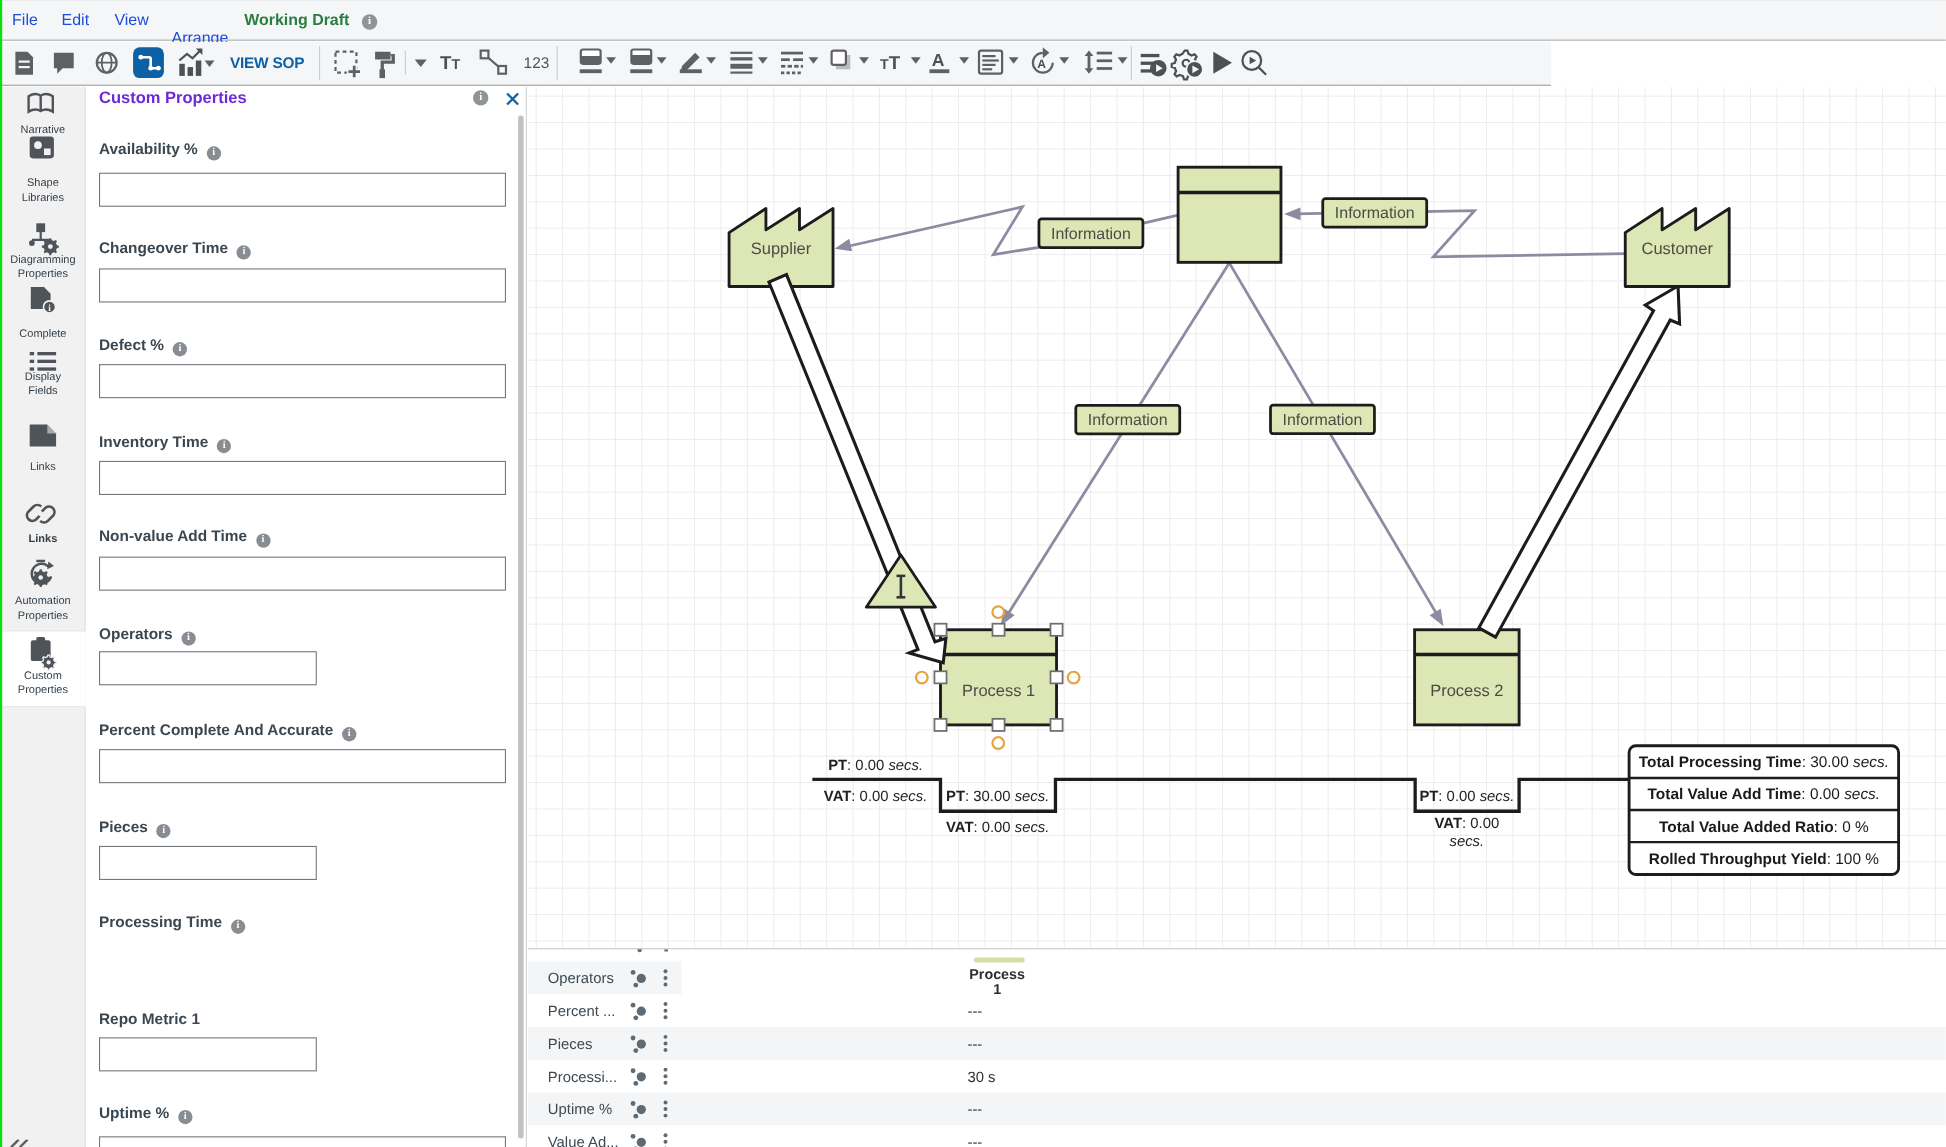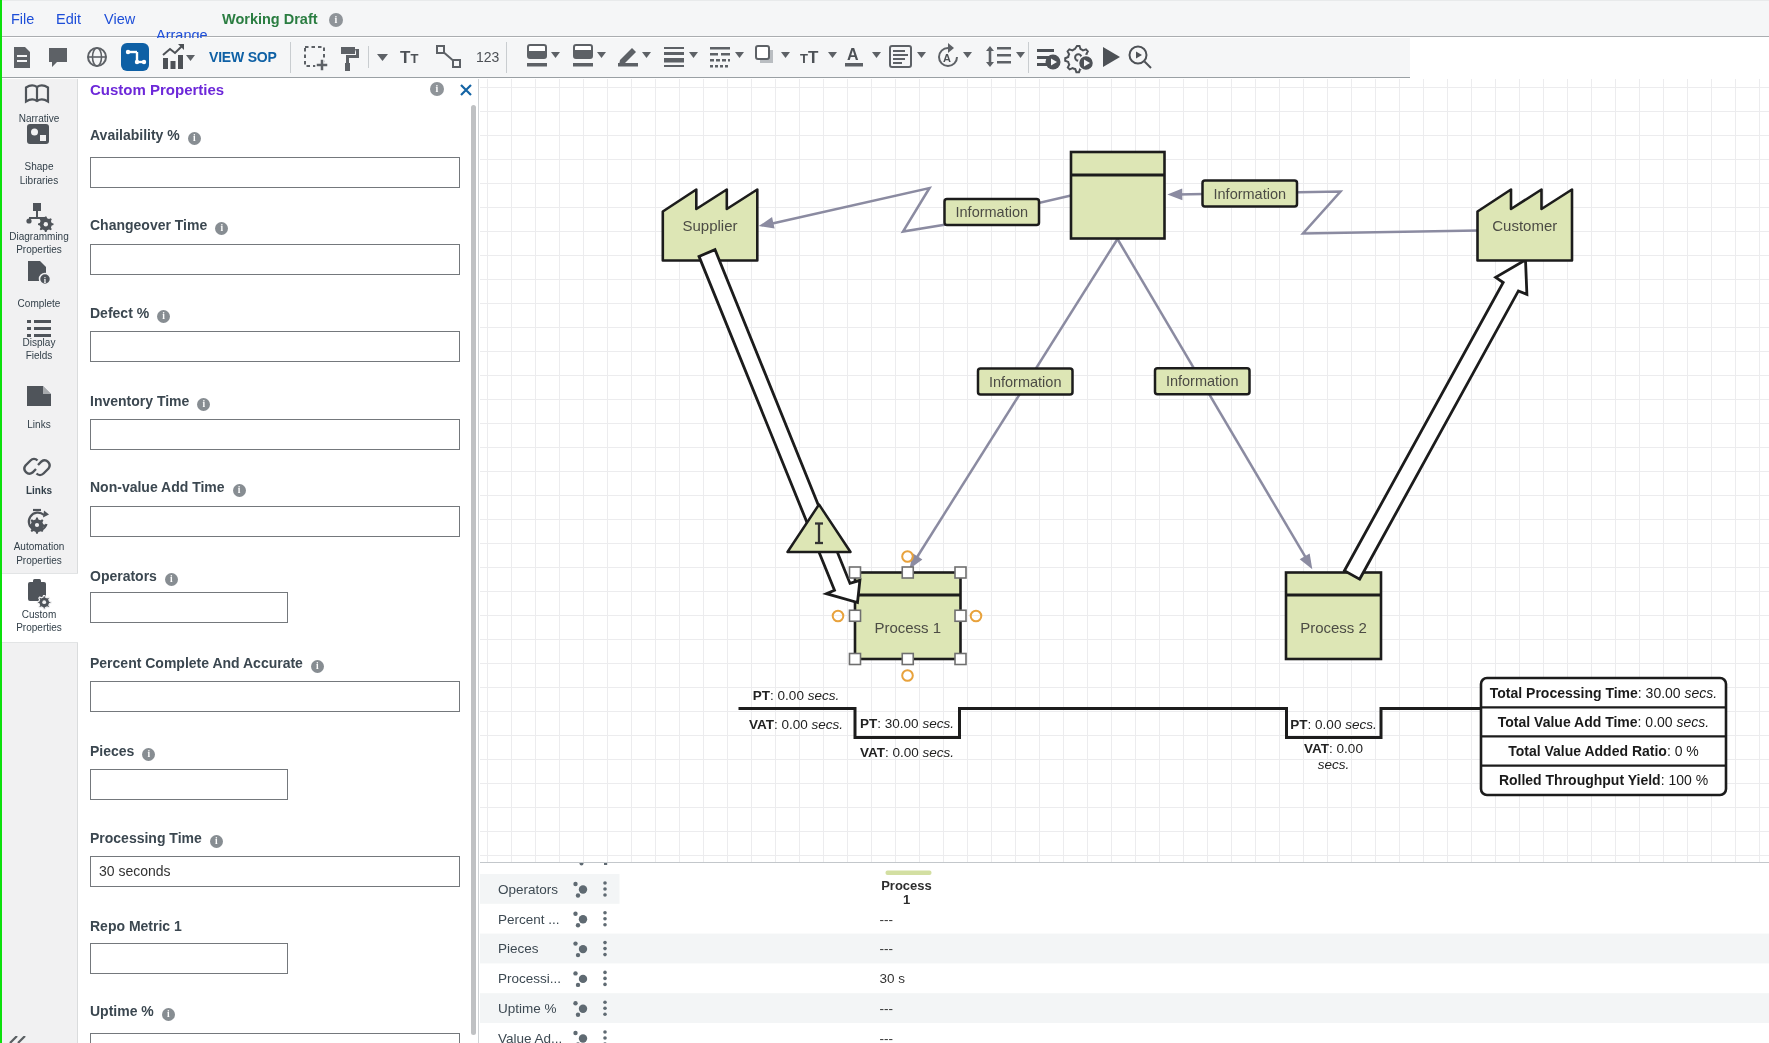--- a/index.html
+++ b/index.html
@@ -292,21 +292,20 @@
   <div class="pinput wide" style="top:340px;"></div>
   <div class="plabel" style="top:400px;">Non-value Add Time<span class="iinfo">i</span></div>
   <div class="pinput wide" style="top:426.5px;"></div>
   <div class="plabel" style="top:488.5px;">Operators<span class="iinfo">i</span></div>
   <div class="pinput narrow" style="top:512.5px;"></div>
   <div class="plabel" style="top:576px;">Percent Complete And Accurate<span class="iinfo">i</span></div>
   <div class="pinput wide" style="top:602px;"></div>
   <div class="plabel" style="top:663.5px;">Pieces<span class="iinfo">i</span></div>
   <div class="pinput narrow" style="top:689.5px;"></div>
   <div class="plabel" style="top:751px;">Processing Time<span class="iinfo">i</span></div>
-  <div class="pinput wide" style="top:776.5px;font-size:14px;color:#333;line-height:29px;padding-left:8px;font-weight:normal;">30 seconds</div>
   <div class="plabel" style="top:838.5px;">Repo Metric 1</div>
   <div class="pinput narrow" style="top:864px;"></div>
   <div class="plabel" style="top:923.5px;">Uptime %<span class="iinfo">i</span></div>
   <div class="pinput wide" style="top:953.5px;"></div>
   <div id="pscroll"></div>
 </div>
 <div id="canvas"></div>
 <svg id="dsvg" width="1289" height="784" viewBox="480 78 1289 784" font-family="Liberation Sans, sans-serif">
 <path d="M738.5,708.5 H855 V737.5 H959.5 V708.5 H1286.5 V737.5 H1381 V708.5 H1482" fill="none" stroke="#1c1c1c" stroke-width="3"></path>
 <text x="796" y="700" font-size="13.5" fill="#222" text-anchor="middle"><tspan font-weight="bold">PT</tspan>: 0.00 <tspan font-style="italic">secs.</tspan></text>

